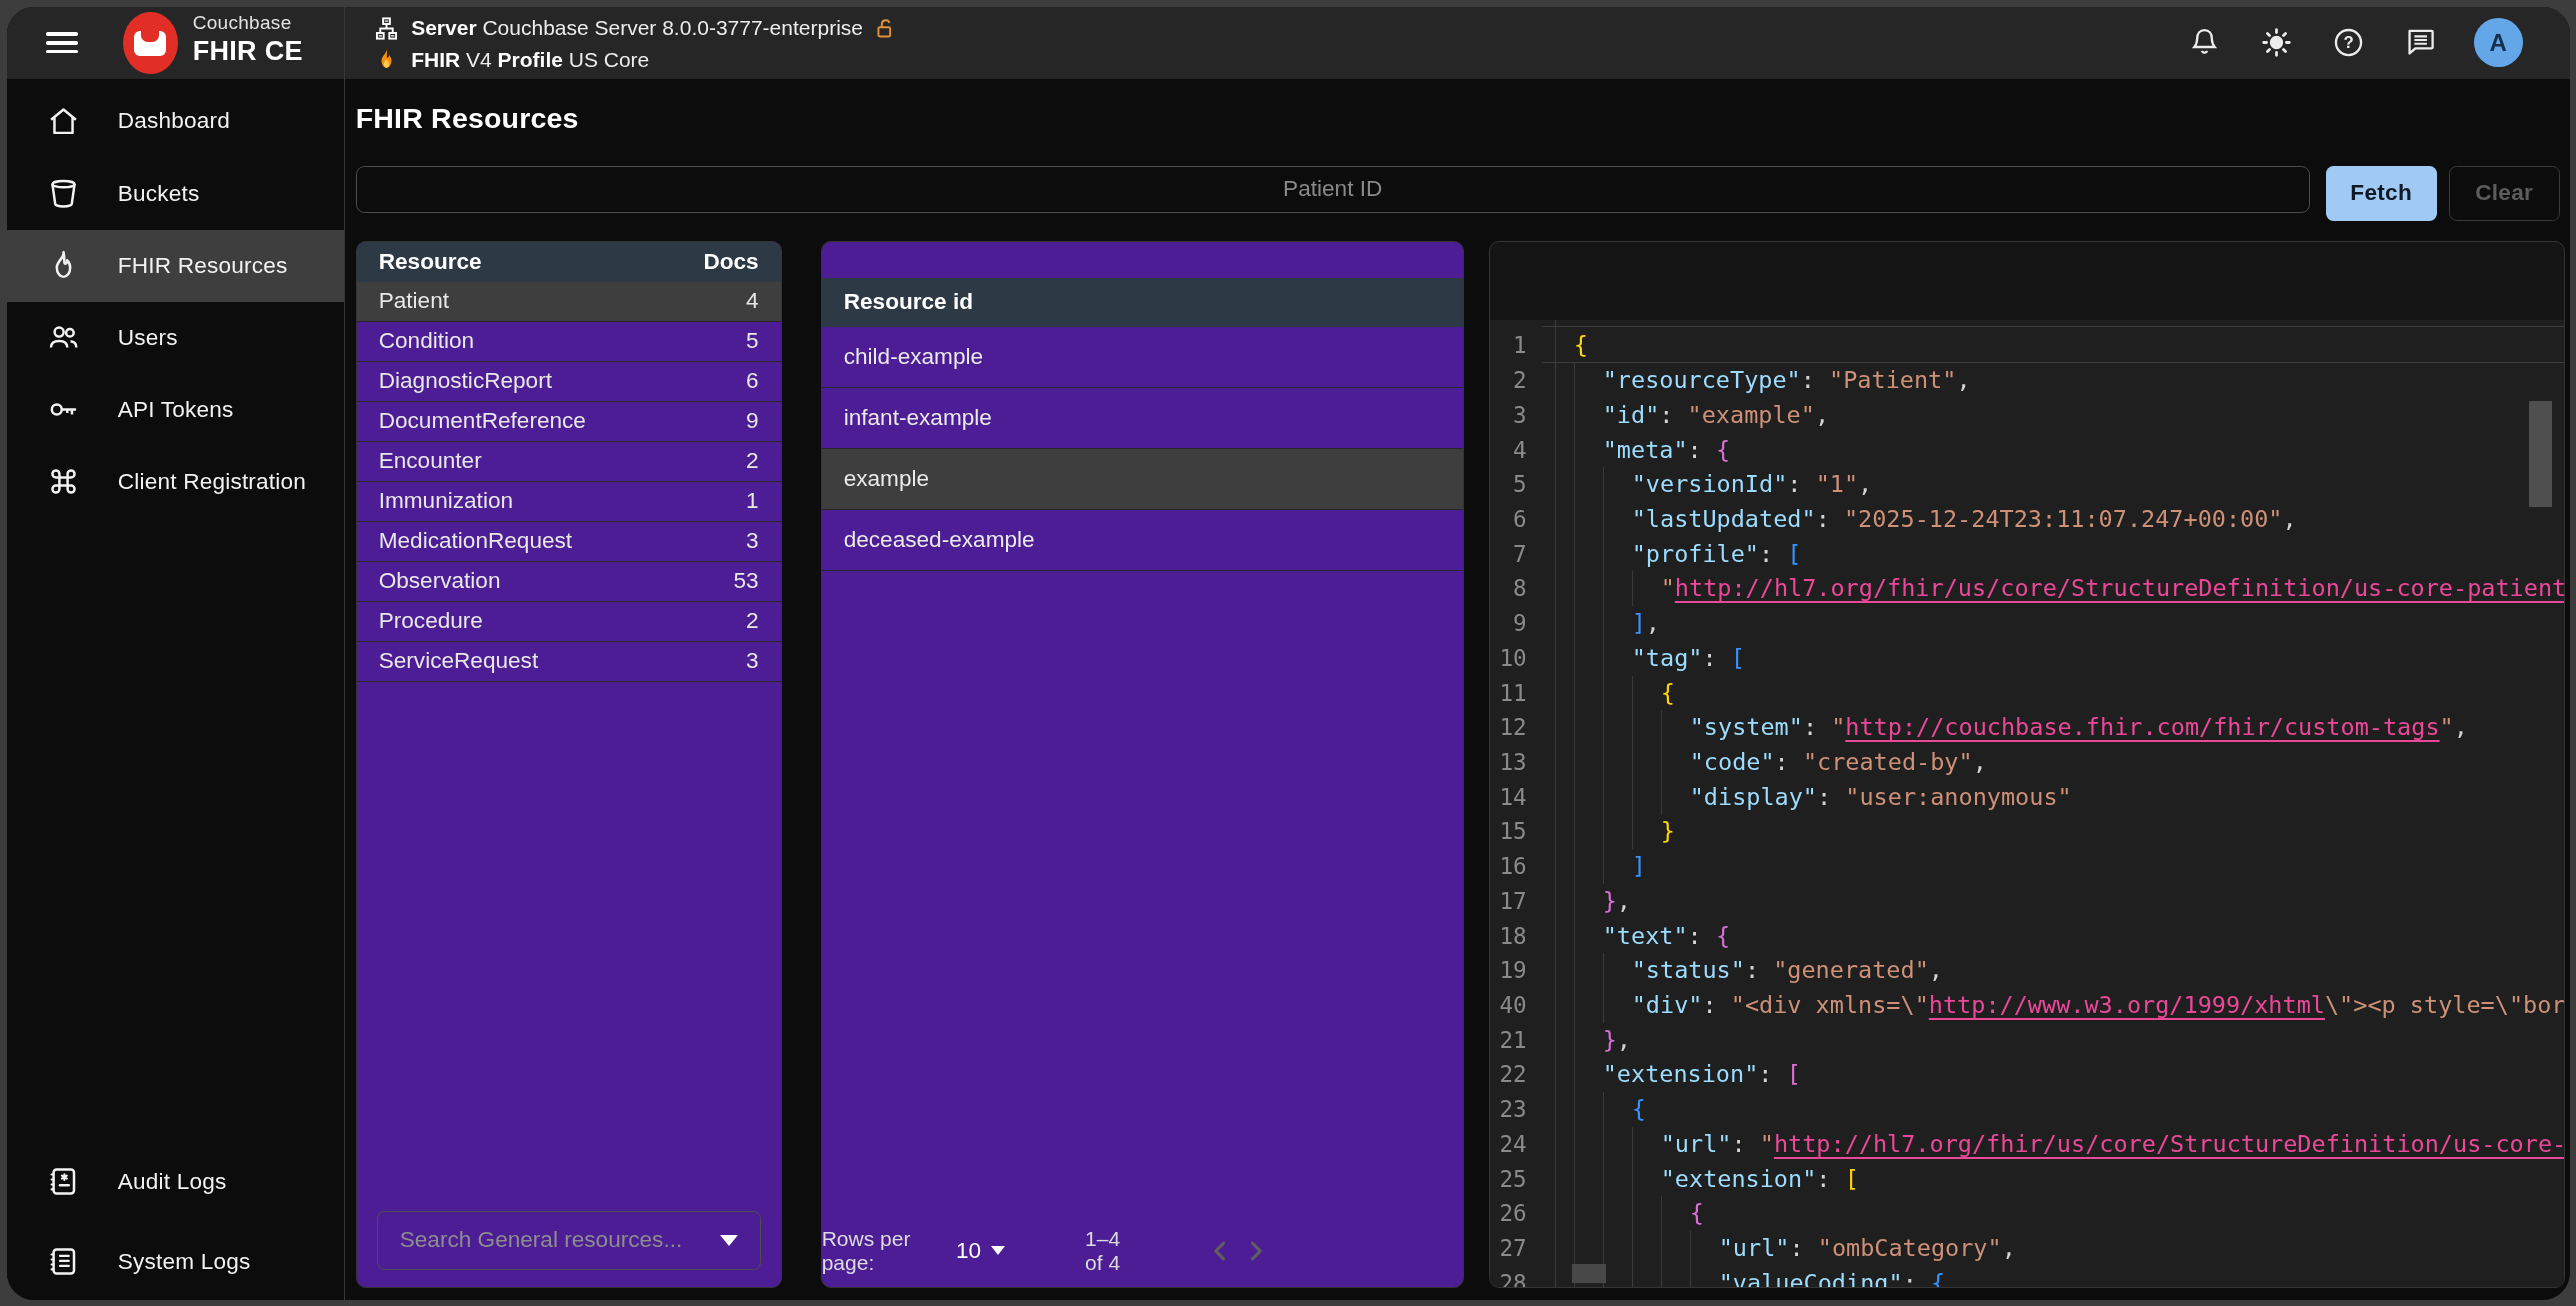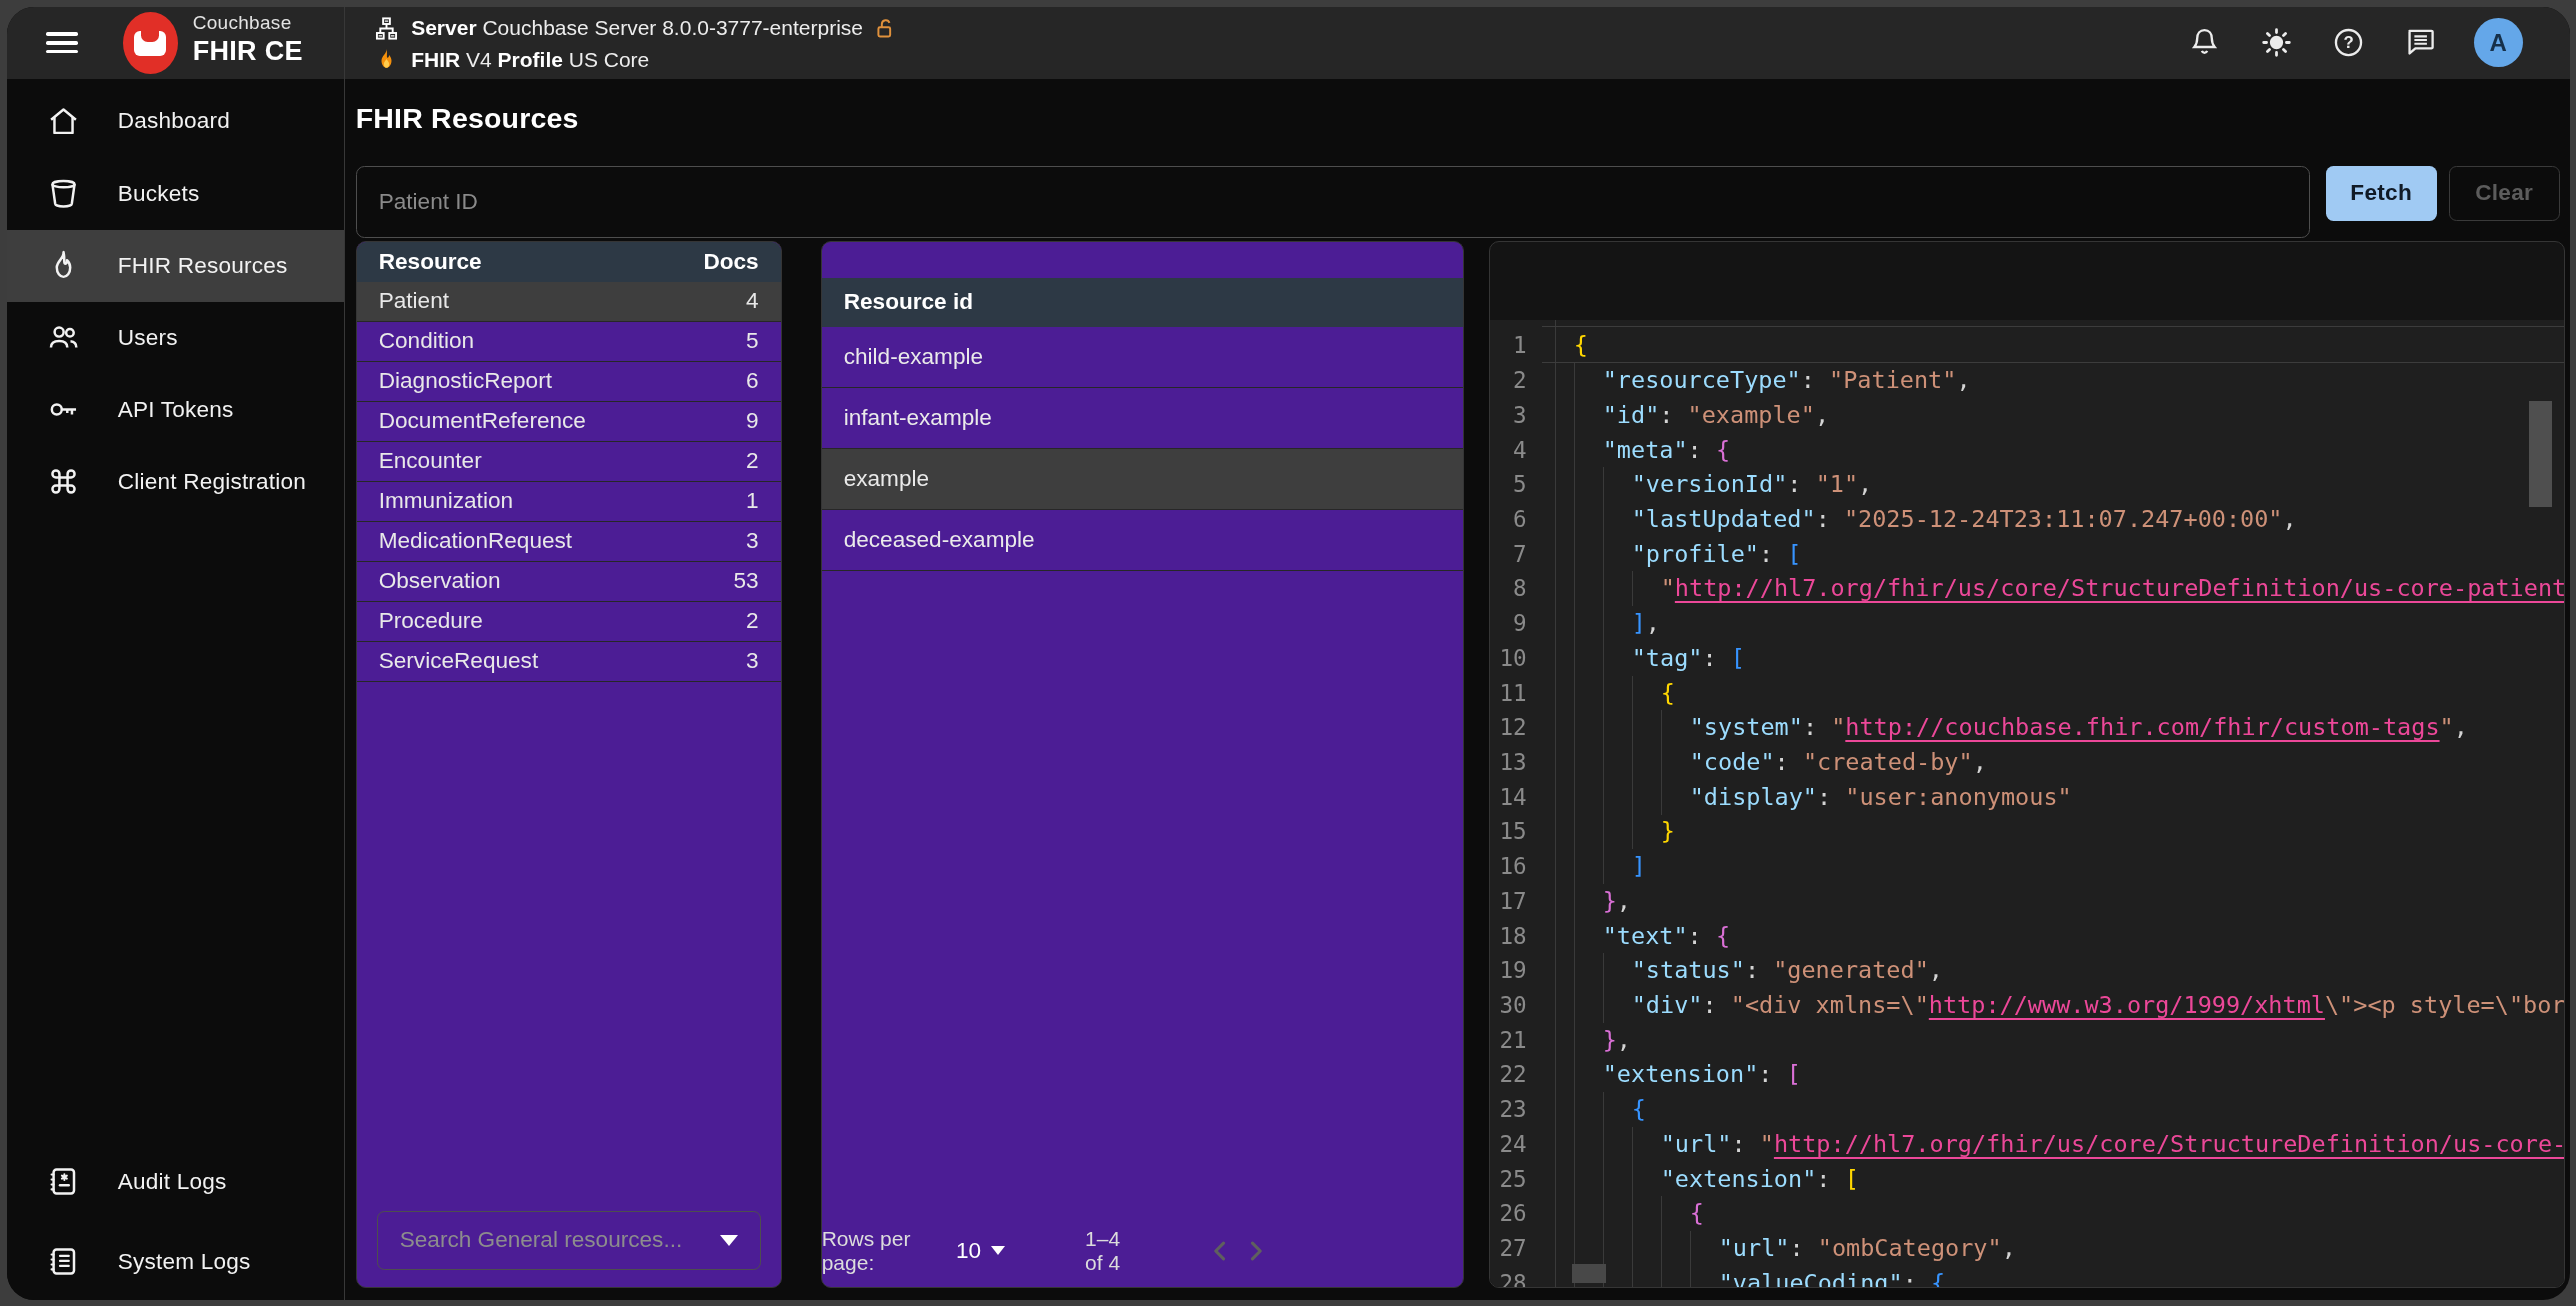--- a/index.html
+++ b/index.html
@@ -31,21 +31,21 @@
   
   .sidebar{position:absolute;left:0;top:72px;width:337px;bottom:0;background:#0c0c0c;}
   .nav-item{position:absolute;left:0;width:337px;height:72px;display:flex;align-items:center;cursor:pointer;}
   .nav-item.active{background:#3e3e3e;}
   .nav-item .ic{position:absolute;left:37px;width:39px;height:39px;display:flex;align-items:center;justify-content:center;}
   .nav-item .lbl{position:absolute;left:111px;font-size:22.6px;color:#f2f2f2;letter-spacing:0.2px;}
 
   
   .main{position:absolute;left:339px;top:72px;right:0;bottom:0;}
   .page-title{position:absolute;left:10px;top:23.5px;font-size:28.5px;font-weight:600;color:#fff;letter-spacing:0.2px;}
-  .pid-input{position:absolute;left:10px;top:87px;width:1954px;height:72px;background:transparent;border:1.7px solid #4e4e4e;border-radius:8.4px;color:#e8e8e8;font-size:22.6px;padding:0 22px;box-sizing:border-box;font-family:"Liberation Sans",sans-serif;outline:none;}
+  .pid-input{position:absolute;left:10px;top:87px;width:1954px;height:47px;background:transparent;border:1.7px solid #4e4e4e;border-radius:8.4px;color:#e8e8e8;font-size:22.6px;padding:0 22px;box-sizing:border-box;font-family:"Liberation Sans",sans-serif;outline:none;text-align:center;}
   .pid-input::placeholder{color:#8a8a8a;}
   .btn{position:absolute;top:87px;height:55px;width:111px;border-radius:7.5px;font-size:22.6px;font-weight:600;display:flex;align-items:center;justify-content:center;cursor:pointer;box-sizing:border-box;letter-spacing:0.3px;}
   .btn-fetch{left:1980px;background:#a0caf3;color:#101a26;border:none;}
   .btn-clear{left:2103px;background:transparent;color:#5c5c5c;border:1.7px solid #3a3a3a;}
 
   .panel{position:absolute;top:162px;height:1047px;border:1.7px solid #353535;border-radius:10px;box-sizing:border-box;background:#4c1d95;overflow:hidden;}
   .panel-left{left:10px;width:426px;}
   .panel-mid{left:475px;width:643px;}
   .panel-right{left:1143px;width:1076px;background:#141414;}
 
@@ -365,21 +365,21 @@
             <div class="cline" style="top: 321px;"><span class="num">10</span><span class="code"><span class="ig"></span><span class="ig"></span><span class="tk-key">"tag"</span><span class="tk-pun">: </span><span class="tk-bb">[</span></span></div>
             <div class="cline" style="top: 356px;"><span class="num">11</span><span class="code"><span class="ig"></span><span class="ig"></span><span class="ig"></span><span class="tk-by">{</span></span></div>
             <div class="cline" style="top: 390px;"><span class="num">12</span><span class="code"><span class="ig"></span><span class="ig"></span><span class="ig"></span><span class="ig"></span><span class="tk-key">"system"</span><span class="tk-pun">: </span><span class="tk-str">"</span><span class="tk-link">http://couchbase.fhir.com/fhir/custom-tags</span><span class="tk-str">"</span><span class="tk-pun">,</span></span></div>
             <div class="cline" style="top: 425px;"><span class="num">13</span><span class="code"><span class="ig"></span><span class="ig"></span><span class="ig"></span><span class="ig"></span><span class="tk-key">"code"</span><span class="tk-pun">: </span><span class="tk-str">"created-by"</span><span class="tk-pun">,</span></span></div>
             <div class="cline" style="top: 460px;"><span class="num">14</span><span class="code"><span class="ig"></span><span class="ig"></span><span class="ig"></span><span class="ig"></span><span class="tk-key">"display"</span><span class="tk-pun">: </span><span class="tk-str">"user:anonymous"</span></span></div>
             <div class="cline" style="top: 494px;"><span class="num">15</span><span class="code"><span class="ig"></span><span class="ig"></span><span class="ig"></span><span class="tk-by">}</span></span></div>
             <div class="cline" style="top: 529px;"><span class="num">16</span><span class="code"><span class="ig"></span><span class="ig"></span><span class="tk-bb">]</span></span></div>
             <div class="cline" style="top: 564px;"><span class="num">17</span><span class="code"><span class="ig"></span><span class="tk-bm">}</span><span class="tk-pun">,</span></span></div>
             <div class="cline" style="top: 599px;"><span class="num">18</span><span class="code"><span class="ig"></span><span class="tk-key">"text"</span><span class="tk-pun">: </span><span class="tk-bm">{</span></span></div>
             <div class="cline" style="top: 633px;"><span class="num">19</span><span class="code"><span class="ig"></span><span class="ig"></span><span class="tk-key">"status"</span><span class="tk-pun">: </span><span class="tk-str">"generated"</span><span class="tk-pun">,</span></span></div>
-            <div class="cline" style="top: 668px;"><span class="num">30</span><span class="code"><span class="ig"></span><span class="ig"></span><span class="tk-key">"div"</span><span class="tk-pun">: </span><span class="tk-str">"&lt;div xmlns=\"</span><span class="tk-link">http://www.w3.org/1999/xhtml</span><span class="tk-str">\"&gt;&lt;p style=\"bor</span></span></div>
+            <div class="cline" style="top: 668px;"><span class="num">40</span><span class="code"><span class="ig"></span><span class="ig"></span><span class="tk-key">"div"</span><span class="tk-pun">: </span><span class="tk-str">"&lt;div xmlns=\"</span><span class="tk-link">http://www.w3.org/1999/xhtml</span><span class="tk-str">\"&gt;&lt;p style=\"bor</span></span></div>
             <div class="cline" style="top: 703px;"><span class="num">21</span><span class="code"><span class="ig"></span><span class="tk-bm">}</span><span class="tk-pun">,</span></span></div>
             <div class="cline" style="top: 737px;"><span class="num">22</span><span class="code"><span class="ig"></span><span class="tk-key">"extension"</span><span class="tk-pun">: </span><span class="tk-bm">[</span></span></div>
             <div class="cline" style="top: 772px;"><span class="num">23</span><span class="code"><span class="ig"></span><span class="ig"></span><span class="tk-bb">{</span></span></div>
             <div class="cline" style="top: 807px;"><span class="num">24</span><span class="code"><span class="ig"></span><span class="ig"></span><span class="ig"></span><span class="tk-key">"url"</span><span class="tk-pun">: </span><span class="tk-str">"</span><span class="tk-link">http://hl7.org/fhir/us/core/StructureDefinition/us-core-</span></span></div>
             <div class="cline" style="top: 842px;"><span class="num">25</span><span class="code"><span class="ig"></span><span class="ig"></span><span class="ig"></span><span class="tk-key">"extension"</span><span class="tk-pun">: </span><span class="tk-by">[</span></span></div>
             <div class="cline" style="top: 876px;"><span class="num">26</span><span class="code"><span class="ig"></span><span class="ig"></span><span class="ig"></span><span class="ig"></span><span class="tk-bm">{</span></span></div>
             <div class="cline" style="top: 911px;"><span class="num">27</span><span class="code"><span class="ig"></span><span class="ig"></span><span class="ig"></span><span class="ig"></span><span class="ig"></span><span class="tk-key">"url"</span><span class="tk-pun">: </span><span class="tk-str">"ombCategory"</span><span class="tk-pun">,</span></span></div>
             <div class="cline" style="top: 946px;"><span class="num">28</span><span class="code"><span class="ig"></span><span class="ig"></span><span class="ig"></span><span class="ig"></span><span class="ig"></span><span class="tk-key">"valueCoding"</span><span class="tk-pun">: </span><span class="tk-bb">{</span></span></div>
           </div>
         <div class="vscroll"></div>

